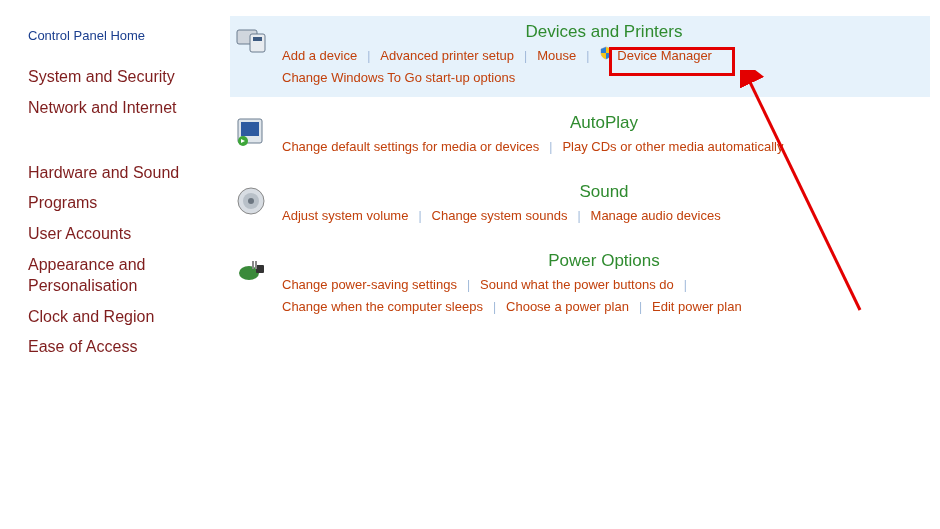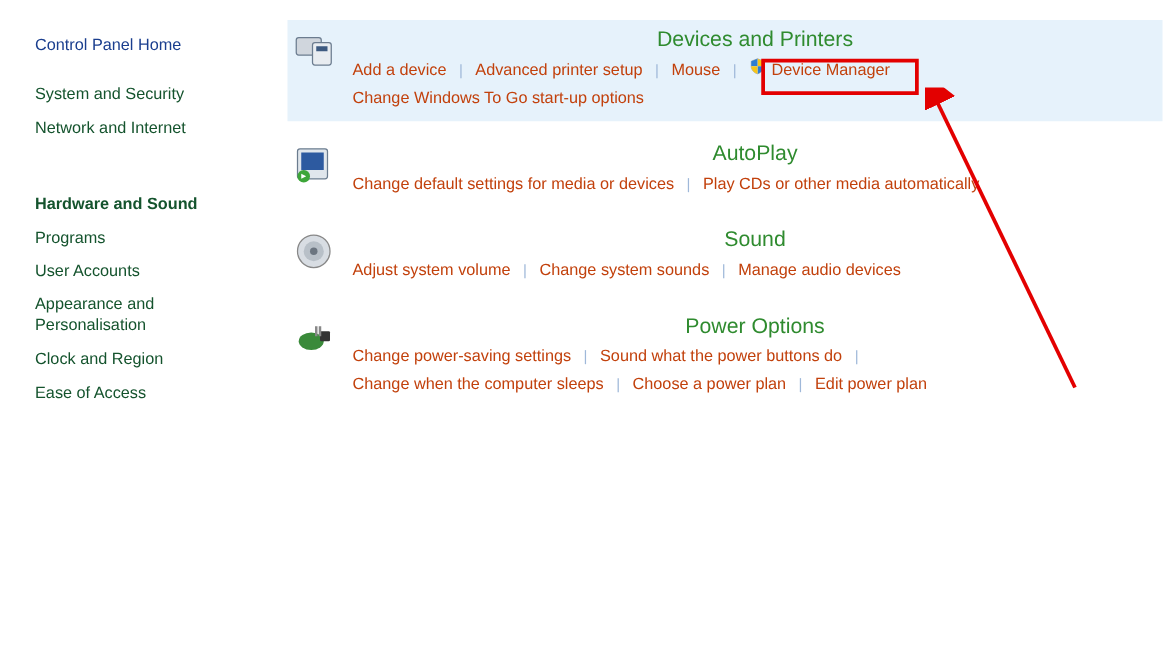--- a/index.html
+++ b/index.html
@@ -17,27 +17,27 @@
       width: 210px;
       padding: 28px 10px 10px 28px;
     }
     .sidebar-home {
       color: #1a3e8e;
       font-size: 13px;
       margin-bottom: 24px;
       cursor: pointer;
     }
     .sidebar-item {
-      color: #14532d;
-      font-size: 13px;
+      color: #7f1d1d;
+      font-size: 16px;
       margin-bottom: 10px;
       cursor: pointer;
       line-height: 1.3;
     }
-    .sidebar-item.active { font-weight: bold; margin-top: 44px; }
+    .sidebar-item.active { font-weight: normal; margin-top: 44px; }
     .main {
       flex: 1;
       padding: 16px 10px 10px 20px;
       text-align: center;
     }
     .category {
       display: flex;
       align-items: flex-start;
       margin-bottom: 10px;
       padding: 6px 4px 8px 4px;

